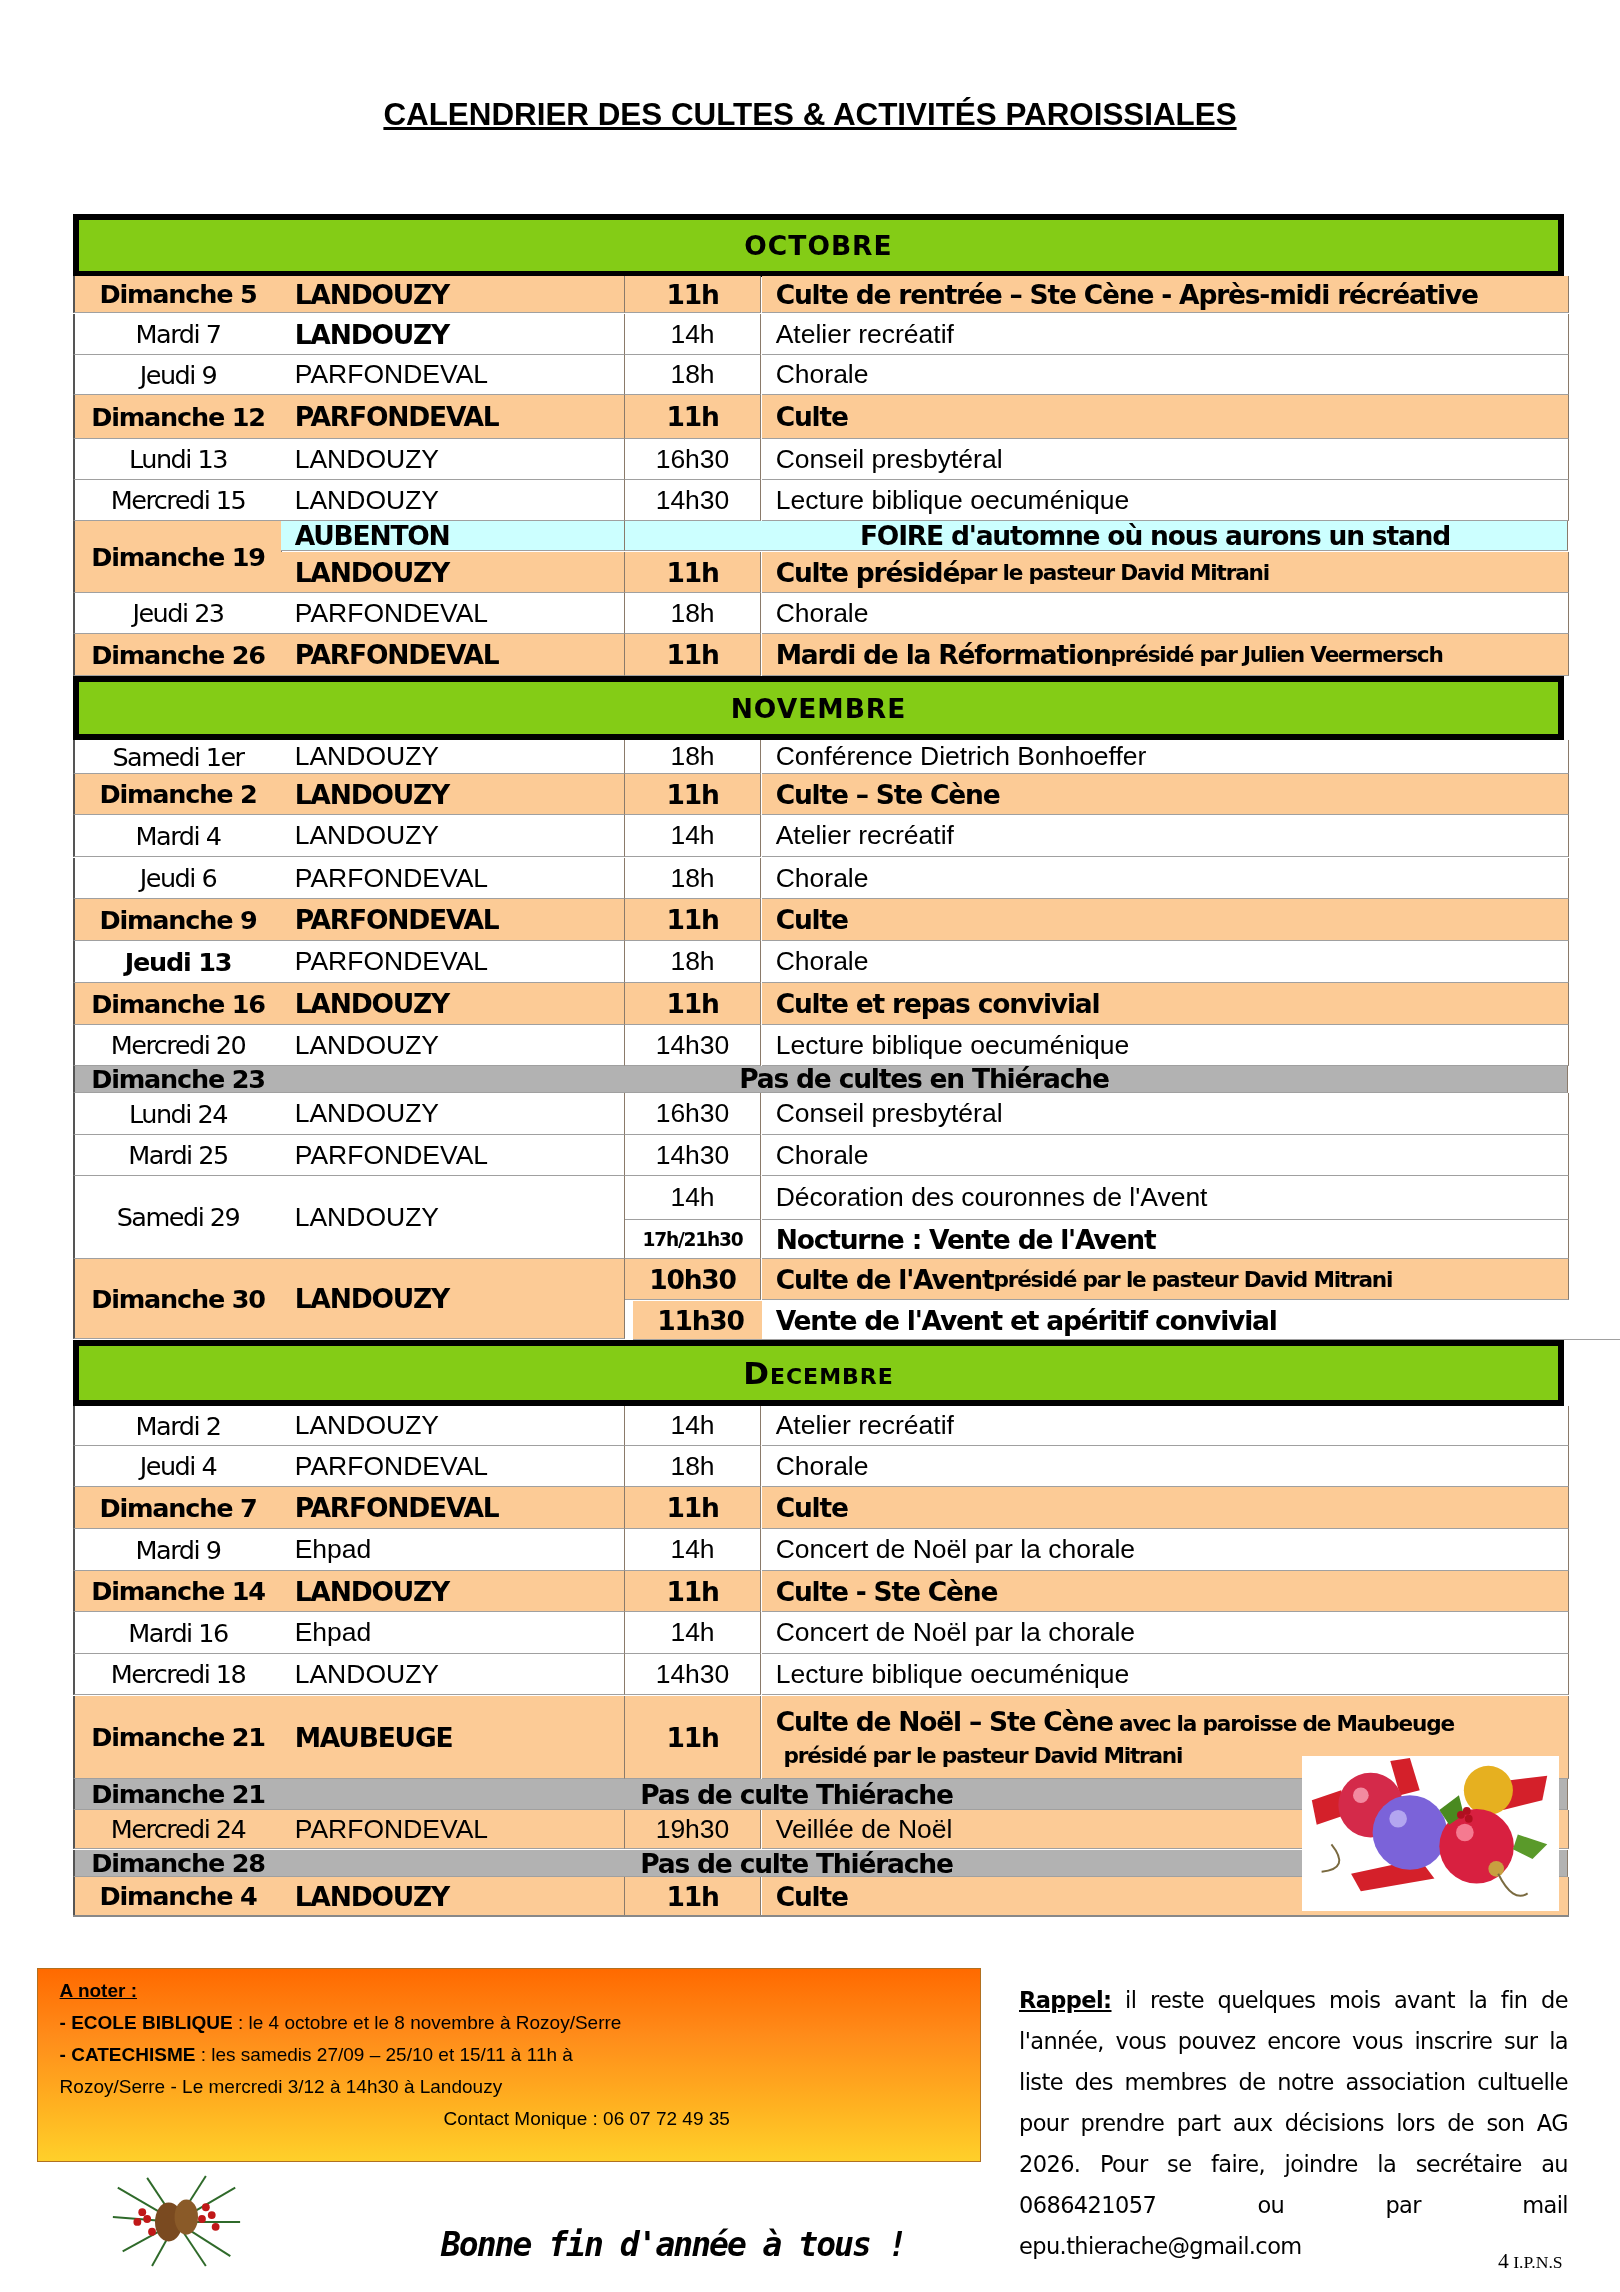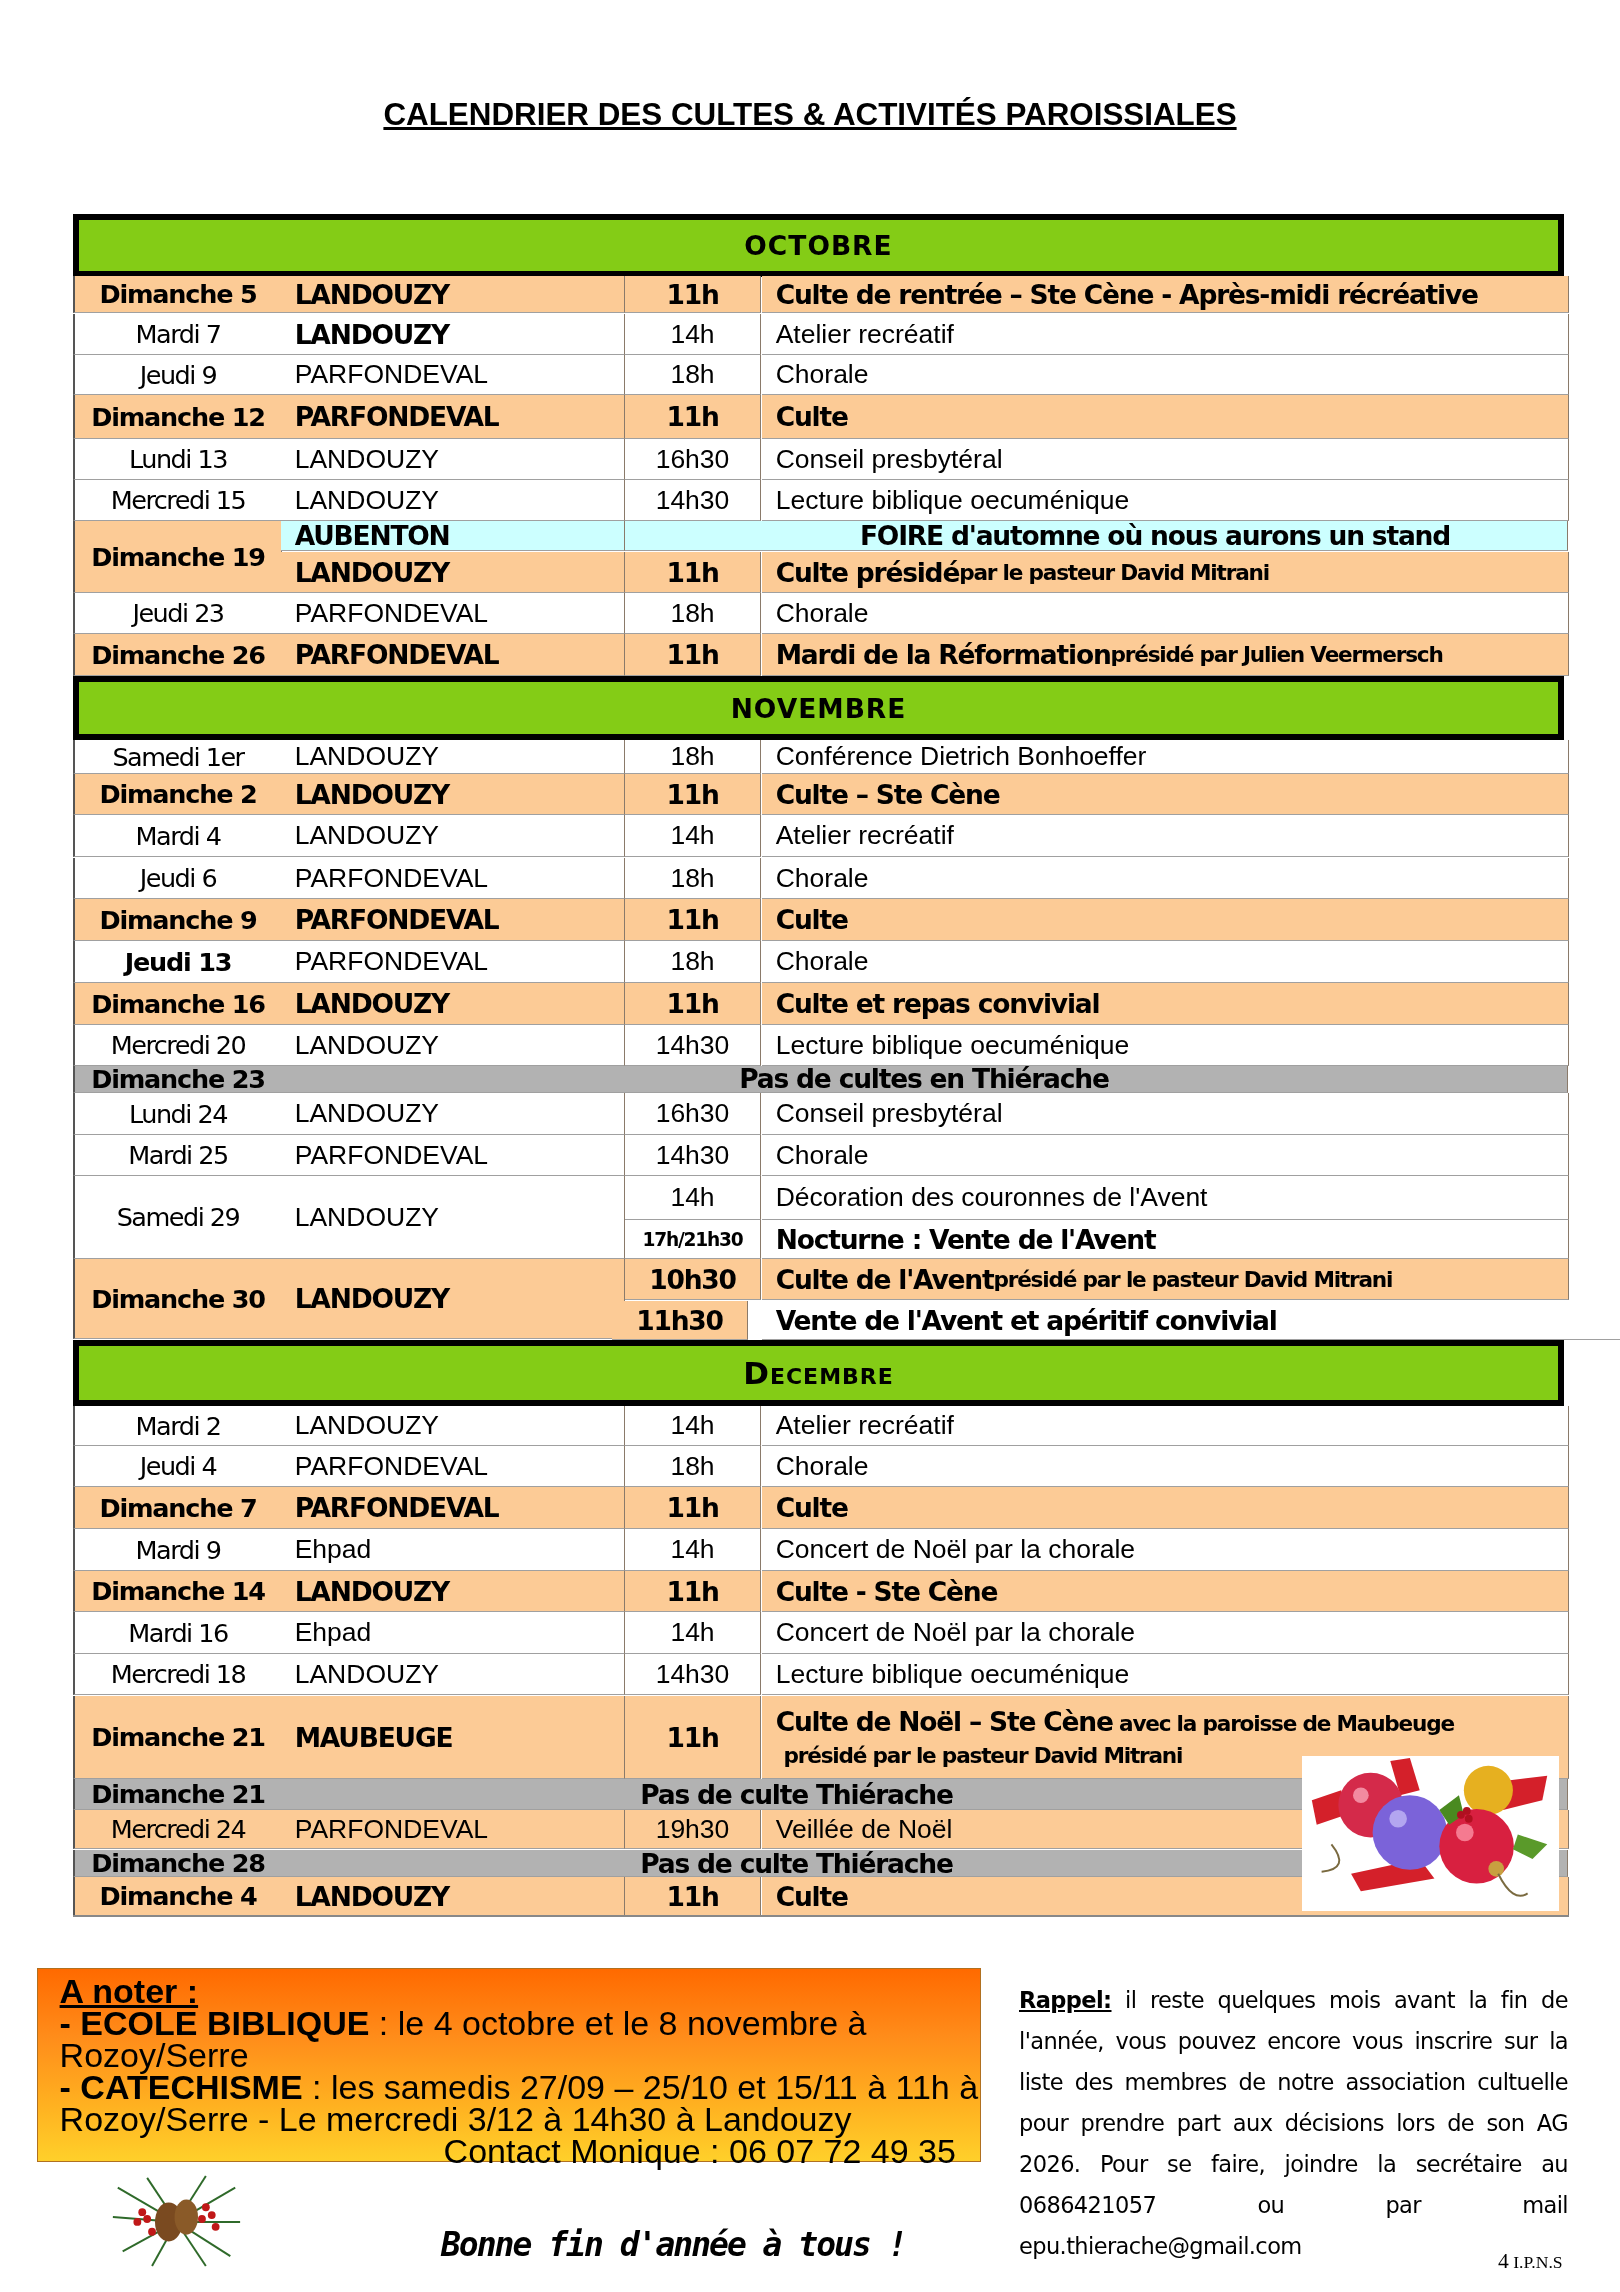--- a/index.html
+++ b/index.html
@@ -14,21 +14,21 @@
   .sun{background:#fccb96;}
   .wk{background:#ffffff;}
   .none{background:#b2b2b2;}
   .cyan{background:#ccffff;}
   .b{font-weight:bold;}
   .b.c-day,.b.c-time,.b.c-act,.b.c-place{font-family:"DejaVu Sans",sans-serif;letter-spacing:-1.2px;}
   .c-act .small{font-size:21.6px;font-weight:bold;}
   .leftedge{border-left:2px solid #555;}
   .tborder{position:absolute;left:73px;width:1496px;height:2px;background:#888;}
   .ornament{position:absolute;left:1302px;top:1756px;width:257px;height:155px;background:#fff;}
-  .note{position:absolute;left:37px;top:1968px;width:944px;height:194px;box-sizing:border-box;border:1px solid #b07020;background:linear-gradient(#ff6a00 0%,#ff8c1a 35%,#ffb020 70%,#ffd02a 100%);padding:5.9px 0 0 21.6px;font-family:"Liberation Sans",sans-serif;font-size:34px;line-height:32px;}
+  .note{position:absolute;left:37px;top:1968px;width:944px;height:194px;box-sizing:border-box;border:1px solid #b07020;background:linear-gradient(#ff6a00 0%,#ff8c1a 35%,#ffb020 70%,#ffd02a 100%);padding:5.9px 0 0 21.6px;font-family:"Liberation Sans",sans-serif;font-size:19px;line-height:32px;}
   .note .nt{font-weight:bold;text-decoration:underline;}
   .note .contact{padding-left:384px;}
   .rappel{position:absolute;left:1019px;top:1980px;width:549px;font-family:"DejaVu Sans",sans-serif;font-size:22.5px;line-height:41px;text-align:justify;letter-spacing:-0.6px;}
   .rappel .rl{font-weight:bold;text-decoration:underline;}
   .greeting{position:absolute;left:441px;top:2225px;font-family:"DejaVu Sans Mono",monospace;font-style:italic;font-weight:bold;font-size:33px;letter-spacing:-2px;}
   .garland{position:absolute;left:108px;top:2168px;width:137px;height:103px;}
   .page{position:absolute;left:1498px;top:2249px;font-family:"Liberation Serif",serif;font-size:17.6px;}
   .page .num{font-size:21.6px;}
 </style>
 </head>
@@ -169,21 +169,21 @@
     <div class="cell wk c-act b" style="left: 762px; top: 1220px; width: 807px; height: 39px;">
       <span>Nocturne : Vente de l'Avent</span>
     </div>
     <div class="cell sun c-day b leftedge" style="left: 73px; top: 1259px; width: 209px; height: 80px;">Dimanche 30</div>
     <div class="cell sun c-place b" style="left: 281px; top: 1259px; width: 344px; height: 80px;">LANDOUZY</div>
     <div class="cell sun c-time b" style="left: 625px; top: 1259px; width: 136px; height: 41px; text-align: right;">10h30</div>
     <div class="cell sun c-act b" style="left: 762px; top: 1259px; width: 807px; height: 41px;">
       <span>Culte de l'Avent</span>
       <span class="small"> présidé par le pasteur David Mitrani</span>
     </div>
-    <div class="cell sun c-time b" style="left: 612px; top: 1301px; width: 136px; height: 39px;">11h30</div>
+    <div class="cell sun c-time b" style="left: 633px; top: 1301px; width: 136px; height: 39px;">11h30</div>
     <div class="cell wk c-act b" style="left: 762px; top: 1301px; width: 952px; height: 39px;">
       <span>Vente de l'Avent et apéritif convivial</span>
     </div>
     <div class="mh dec" style="top: 1340px; height: 66px;">Decembre</div>
     <div class="cell wk c-day leftedge" style="left: 73px; top: 1406px; width: 209px; height: 40px;">Mardi 2</div>
     <div class="cell wk c-place" style="left: 281px; top: 1406px; width: 344px; height: 40px;">LANDOUZY</div>
     <div class="cell wk c-time" style="left: 625px; top: 1406px; width: 136px; height: 40px;">14h</div>
     <div class="cell wk c-act" style="left: 762px; top: 1406px; width: 807px; height: 40px;">
       <span>Atelier recréatif</span>
     </div>

